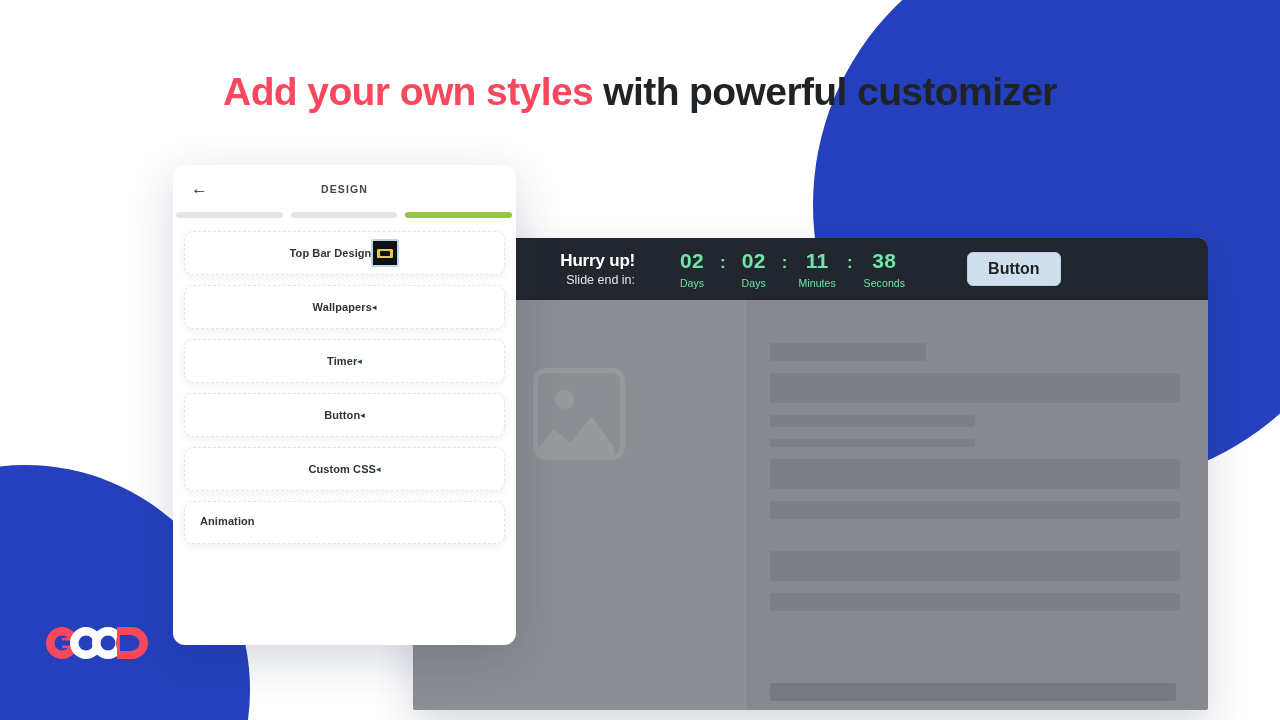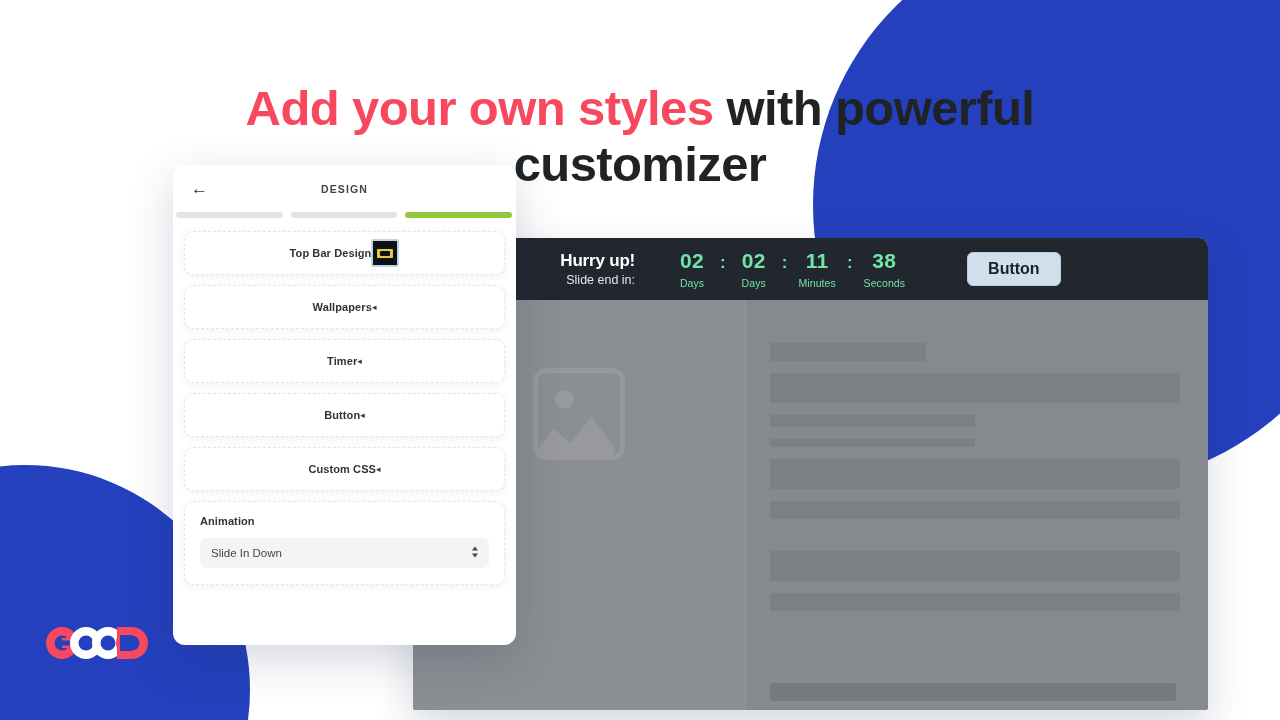--- a/index.html
+++ b/index.html
@@ -14,28 +14,27 @@
   
   .blob { position: absolute; border-radius: 50%; background: #2440bd; }
   #blob-tr { width: 560px; height: 560px; right: -93px; top: -75px; }
   #blob-bl { width: 450px; height: 450px; left: -200px; top: 465px; }
 
   
   .headline {
     position: absolute;
     left: 0; right: 0; top: 64px;
     text-align: center;
-    font-size: 49px;
+    font-size: 39px;
     line-height: 56px;
     font-weight: 700;
     letter-spacing: -0.6px;
     color: #1f2326;
     z-index: 5;
     padding: 0 180px;
-    margin-top: 16px;
   }
   .headline .accent { color: #f8485e; }
 
   
   #page-mockup {
     position: absolute;
     left: 413px; top: 238px;
     width: 795px; height: 472px;
     border-radius: 9px 9px 3px 3px;
     overflow: hidden;
@@ -157,21 +156,21 @@
     display:flex; align-items:center; justify-content:center;
   }
   .thumb-dark .mini { width: 16px; height: 9px; background: #e4c93b; border-radius: 1px; position: relative; }
   .thumb-dark .mini::after { content:""; position:absolute; left:3px; top:2px; width:10px; height:5px; background:#0d1116; border-radius:1px; }
 
   .card.anim {
     display: block;
     padding: 13px 15px 16px 15px;
     min-height: 0;
   }
-  .card.anim .card-label { display: block; margin-bottom: 11px; }
+  .card.anim .card-label { display: block; }
   .select-wrap { position: relative; }
   #animation-select {
     width: 100%;
     background: #f4f4f2;
     border: none;
     border-radius: 6px;
     padding: 9px 28px 9px 11px;
     font-size: 11.5px;
     color: #43474c;
     font-family: inherit;
@@ -292,27 +291,20 @@
       <span class="chev">◂</span>
     </div>
 
     <div class="card">
       <span class="card-label">Custom CSS</span>
       <span class="chev">◂</span>
     </div>
 
     <div class="card anim">
       <span class="card-label">Animation</span>
-      <span class="select-wrap">
-        <select id="animation-select"><option value="Slide In Down">Slide In Down</option><option value="Slide In Up">Slide In Up</option><option value="Fade In">Fade In</option><option value="Bounce In">Bounce In</option><option value="Zoom In">Zoom In</option><option value="None">None</option></select>
-        <span class="stepper">
-            <i class="up"></i>
-            <i class="dn"></i>
-          </span>
-      </span>
     </div>
 
   </div>
 </div>
 
 <svg id="logo" viewBox="0 0 212 72">
   <g>
     <circle cx="36" cy="36" r="32" fill="#f8485e"></circle>
     <circle cx="36" cy="36" r="15" fill="#2440bd"></circle>
     <rect x="36" y="26" width="30" height="20" fill="#f8485e"></rect>

